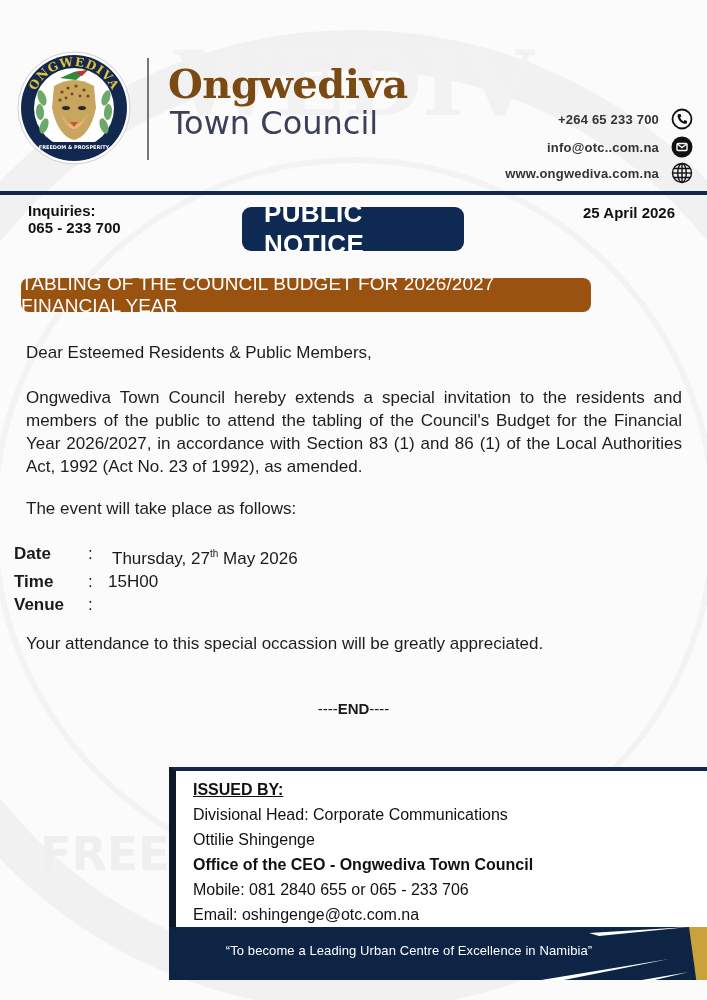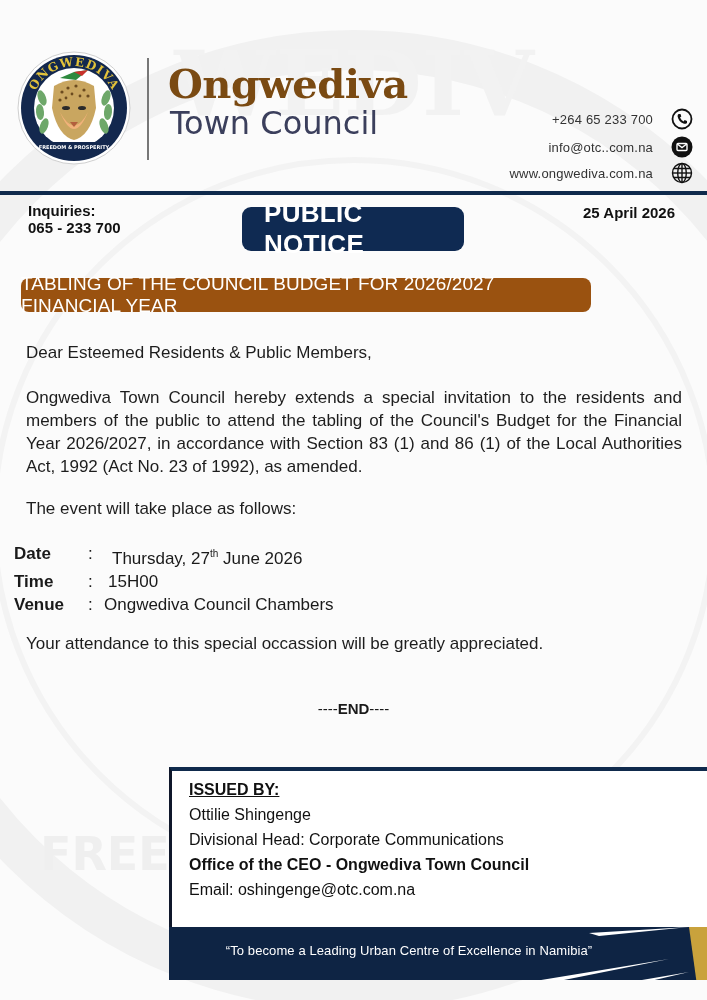--- a/index.html
+++ b/index.html
@@ -23,22 +23,22 @@
       left: 168px; top: 62px;
       font-family: "DejaVu Serif", serif; font-weight: bold;
       font-size: 40px; color: #7a4a12; letter-spacing: -0.5px; line-height: 44px;
     }
     .brand-sub {
       left: 170px; top: 108px;
       font-family: "DejaVu Sans", sans-serif;
       font-size: 32px; color: #3b3f5c; line-height: 30px;
     }
     .contact-row {
-      right: 14px; display: flex; align-items: center; gap: 18px;
-      font-size: 13px; color: #333; letter-spacing: 0.2px;
+      right: 14px; display: flex; align-items: center; gap: 12px;
+      font-size: 13px; color: #333; letter-spacing: 0.2px; font-weight: bold;
     }
     .contact-row .ic { width: 22px; height: 22px; display: inline-flex; align-items: center; justify-content: center; }
     .hdr-rule { left: 0; top: 191px; width: 707px; height: 4px; background: #0f2a4c; }
 
     .inq { left: 28px; top: 202px; font-weight: bold; font-size: 15px; line-height: 17px; color: #111; }
     .notice-date { right: 32px; top: 204px; font-weight: bold; font-size: 15px; color: #111; }
     .public-notice {
       left: 242px; top: 207px; width: 222px; height: 44px;
       background: #0f2a52; border-radius: 9px;
       color: #fff; font-weight: bold; font-size: 26px;
@@ -60,21 +60,21 @@
     .details .row { display: flex; }
     .details .lbl { width: 74px; font-weight: bold; }
     .details .col { width: 20px; }
     .details sup { font-size: 10px; }
     .end-mark { left: 0; width: 707px; top: 700px; text-align: center; font-size: 15px; }
     .end-mark b { font-weight: bold; }
 
     
     .issued-box {
       left: 169px; top: 767px; width: 538px; height: 160px;
-      background: #ffffff; border-top: 4px solid #0f2a4c; border-left: 3px solid #0f172a;
+      background: #ffffff; border-top: 4px solid #0f2a4c; border-left: 7px solid #0f172a;
     }
     .issued-inner { position: absolute; left: 17px; top: 6px; font-size: 16px; line-height: 25px; color: #111; }
     .issued-inner .hd { font-weight: bold; text-decoration: underline; }
     .issued-inner .strong { font-weight: bold; }
     .footer-band {
       left: 169px; top: 927px; width: 538px; height: 53px; background: #0e2444; overflow: hidden; padding-left: 44px;
     }
     .slogan {
       position: absolute; left: 0; top: 16px; width: 480px; text-align: center;
       color: #fff; font-size: 13px; letter-spacing: 0.1px;
@@ -184,46 +184,46 @@
 <div class="layer title-bar">TABLING OF THE COUNCIL BUDGET FOR 2026/2027 FINANCIAL YEAR</div>
 
 <div class="layer body-text" style="top:341px;">Dear Esteemed Residents &amp; Public Members,</div>
 <div class="layer body-text para" style="top:386px;">Ongwediva Town Council hereby extends a special invitation to the residents and members of the public to attend the tabling of the Council's Budget for the Financial Year 2026/2027, in accordance with Section 83 (1) and 86 (1) of the Local Authorities Act, 1992 (Act No. 23 of 1992), as amended.</div>
 <div class="layer body-text" style="top:497px;">The event will take place as follows:</div>
 
 <div class="layer details">
   <div class="row">
     <span class="lbl">Date</span>
     <span class="col">:</span>
-    <span style="padding-left:4px;"><span>Thursday, 27</span><sup>th</sup><span> June 2026</span></span>
+    <span style="padding-left:4px;"><span>Thursday, 27</span><sup>th</sup><span> May 2026</span></span>
   </div>
   <div class="row">
     <span class="lbl">Time</span>
     <span class="col">:</span>
     <span>15H00</span>
   </div>
   <div class="row">
     <span class="lbl">Venue</span>
     <span class="col" style="width:16px;">:</span>
-    <span>Ongwediva Council Chambers</span>
   </div>
 </div>
 
 <div class="layer body-text" style="top:632px;">Your attendance to this special occassion will be greatly appreciated.</div>
 
 <div class="layer end-mark">
   <span>----</span><b>END</b><span>----</span>
 </div>
 
 <div class="layer issued-box">
   <div class="issued-inner">
     <div class="hd">ISSUED BY:</div>
+    <div>Divisional Head: Corporate Communications</div>
     <div>Ottilie Shingenge</div>
-    <div>Divisional Head: Corporate Communications</div>
     <div class="strong">Office of the CEO - Ongwediva Town Council</div>
+    <div>Mobile: 081 2840 655 or 065 - 233 706</div>
     <div>Email: oshingenge@otc.com.na</div>
   </div>
 </div>
 
 <div class="layer footer-band">
   <svg width="538" height="73" viewBox="0 0 538 73" style="position:absolute;left:0;top:0;">
     <polygon points="520,0 538,0 538,73 530,73" fill="#c9a23c"></polygon>
     <polygon points="420,6 520,0 430,9" fill="#ffffff"></polygon>
     <polygon points="290,73 360,55 500,32 360,60" fill="#ffffff"></polygon>
     <polygon points="360,73 420,62 520,45 430,66" fill="#ffffff"></polygon>

